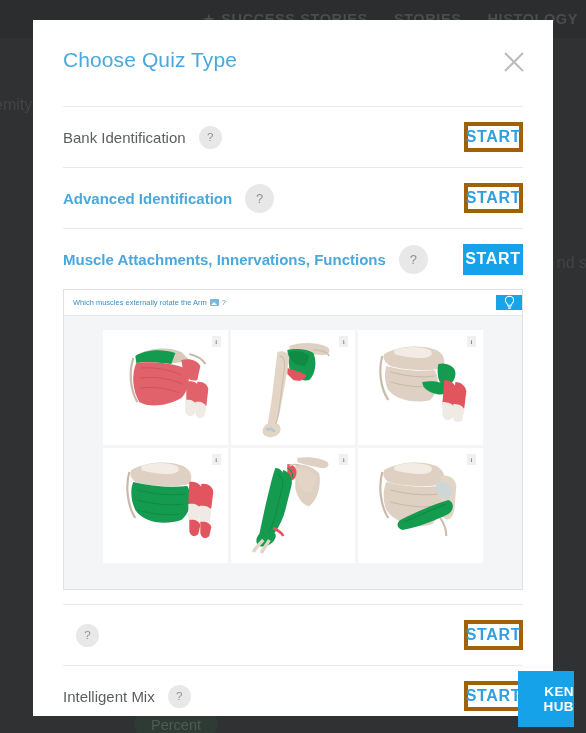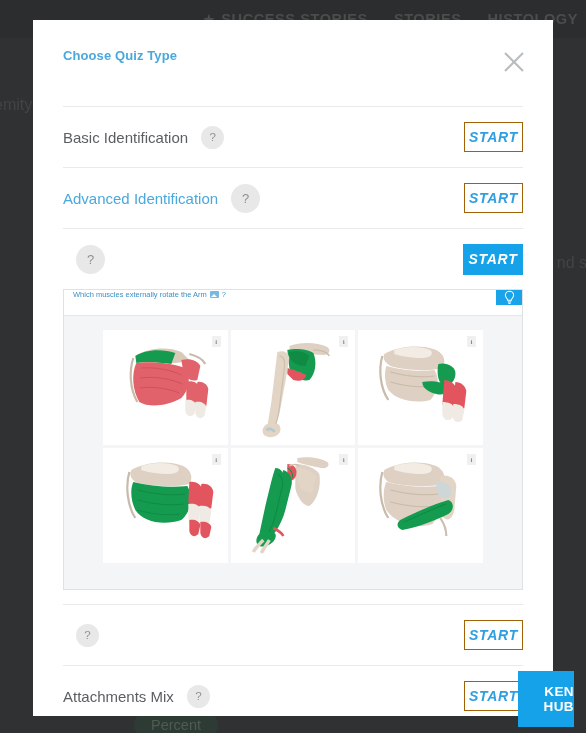--- a/index.html
+++ b/index.html
@@ -97,22 +97,22 @@
     overflow: hidden;
   }
 
   #modal-header {
     position: relative;
     padding: 28px 30px 0 30px;
     height: 86px;
   }
   #modal-title {
     color: #4aa8dd;
-    font-size: 13px;
-    font-weight: bold;
+    font-size: 21px;
+    font-weight: normal;
     letter-spacing: 0.1px;
   }
   #close-btn {
     position: absolute;
     right: 23px;
     top: 26px;
     width: 32px;
     height: 32px;
     cursor: pointer;
   }
@@ -127,21 +127,21 @@
     align-items: center;
     border-top: 1px solid #e9eaeb;
     height: 61px;
   }
 
   .quiz-label {
     font-size: 15px;
     color: #5b5f61;
     white-space: nowrap;
   }
-  .quiz-label.accent { color: #4aa8dd; }
+  .quiz-label.accent { color: #4aa8dd; font-weight: bold; }
 
   .help-dot {
     margin-left: 13px;
     width: 23px;
     height: 23px;
     border-radius: 50%;
     background: #e8e8e8;
     color: #8e9193;
     font-size: 11.5px;
     display: flex;
@@ -151,49 +151,48 @@
     flex: none;
   }
   .help-dot.big { width: 29px; height: 29px; font-size: 13px; }
 
   .spacer { flex: 1 1 auto; }
 
   .start-btn {
     flex: none;
     width: 59px;
     height: 30px;
-    border: 1px solid #a16207;
+    border: 4px solid #a16207;
     background: #ffffff;
     color: #2f9fe0;
-    font-size: 14px;
+    font-size: 16px;
     font-weight: bold;
     letter-spacing: 0.7px;
     display: flex;
     align-items: center;
     justify-content: center;
     cursor: pointer;
-    font-style: italic;
   }
   .start-btn.filled {
     background: #16a2e8;
     border-color: #16a2e8;
     color: #ffffff;
     width: 60px;
     height: 31px;
   }
 
   
   #preview-panel {
     border: 1px solid #dfe2e4;
     margin-bottom: 14px;
     background: #f4f5f6;
   }
   #preview-qbar {
     display: flex;
-    align-items: flex-start;
+    align-items: center;
     background: #ffffff;
     height: 26px;
     border-bottom: 1px solid #e4e6e8;
     gap: 44px;
   }
   #preview-question {
     flex: 1 1 auto;
     display: flex;
     align-items: center;
     gap: 3px;
@@ -312,34 +311,35 @@
       <svg width="32" height="32" viewBox="0 0 32 32" aria-hidden="true">
         <line x1="7" y1="7" x2="25" y2="25" stroke="#b9bcbe" stroke-width="2"></line>
         <line x1="25" y1="7" x2="7" y2="25" stroke="#b9bcbe" stroke-width="2"></line>
       </svg>
     </div>
   </div>
 
   <div id="modal-body">
 
     <div class="quiz-row">
-      <span class="quiz-label">Basic Identification</span>
+      <span class="quiz-label">Bank Identification</span>
       <span class="help-dot">?</span>
       <span class="spacer"></span>
       <div class="start-btn">START</div>
     </div>
 
     <div class="quiz-row">
       <span class="quiz-label accent">Advanced Identification</span>
       <span class="help-dot big">?</span>
       <span class="spacer"></span>
       <div class="start-btn">START</div>
     </div>
 
     <div class="quiz-row">
+      <span class="quiz-label accent">Muscle Attachments, Innervations, Functions</span>
       <span class="help-dot big">?</span>
       <span class="spacer"></span>
       <div class="start-btn filled">START</div>
     </div>
 
     <div id="preview-panel">
 
       <div id="preview-qbar">
         <div id="preview-question">
           <span>Which muscles externally rotate the Arm</span>
@@ -467,21 +467,21 @@
       </div>
     </div>
 
     <div class="quiz-row">
       <span class="help-dot">?</span>
       <span class="spacer"></span>
       <div class="start-btn">START</div>
     </div>
 
     <div class="quiz-row">
-      <span class="quiz-label">Attachments Mix</span>
+      <span class="quiz-label">Intelligent Mix</span>
       <span class="help-dot">?</span>
       <span class="spacer"></span>
       <div class="start-btn">START</div>
     </div>
 
   </div>
 </div>
 
 <div id="kenhub-badge">
   <span>KEN</span>

